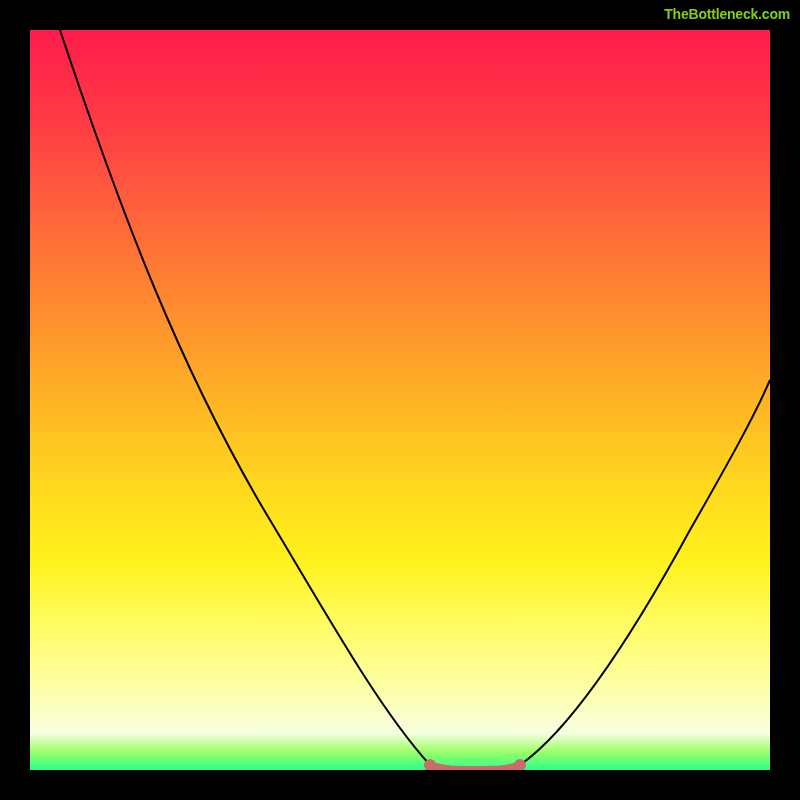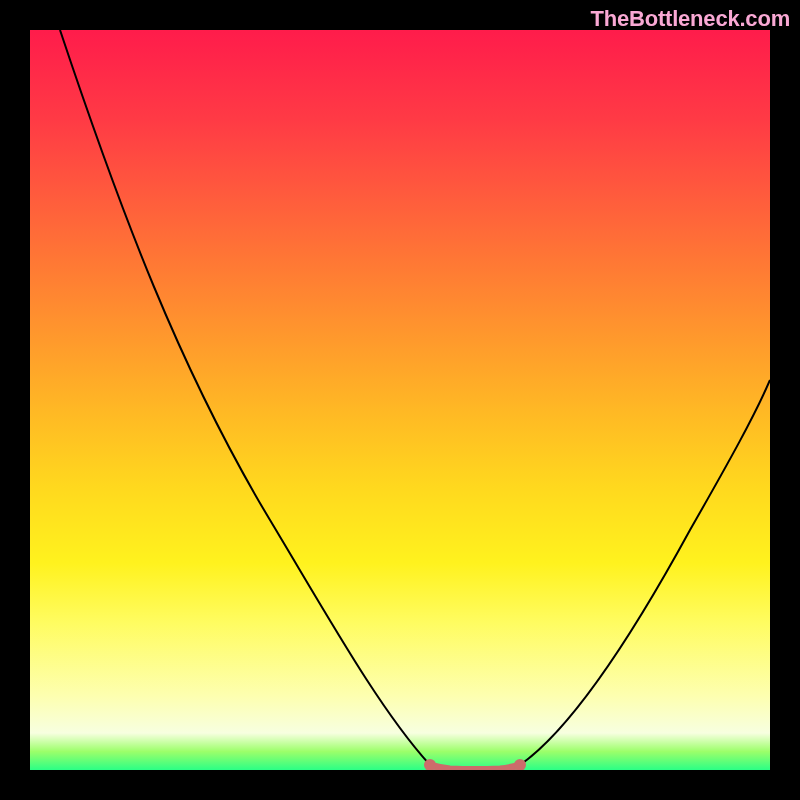--- a/index.html
+++ b/index.html
@@ -38,22 +38,22 @@
         #fdffb0 90%,
         #f7ffe0 95%,
         #9cff6a 97.5%,
         #2bff86 100%
       );
   }
   .watermark {
     position: absolute;
     top: 6px;
     right: 10px;
-    color: #f9a8d4;
-    font-size: 22px;
+    color: #84cc16;
+    font-size: 14px;
     font-weight: 600;
     letter-spacing: -0.2px;
     user-select: none;
   }
   svg.curves {
     position: absolute;
     left: 0;
     top: 0;
     width: 740px;
     height: 740px;

